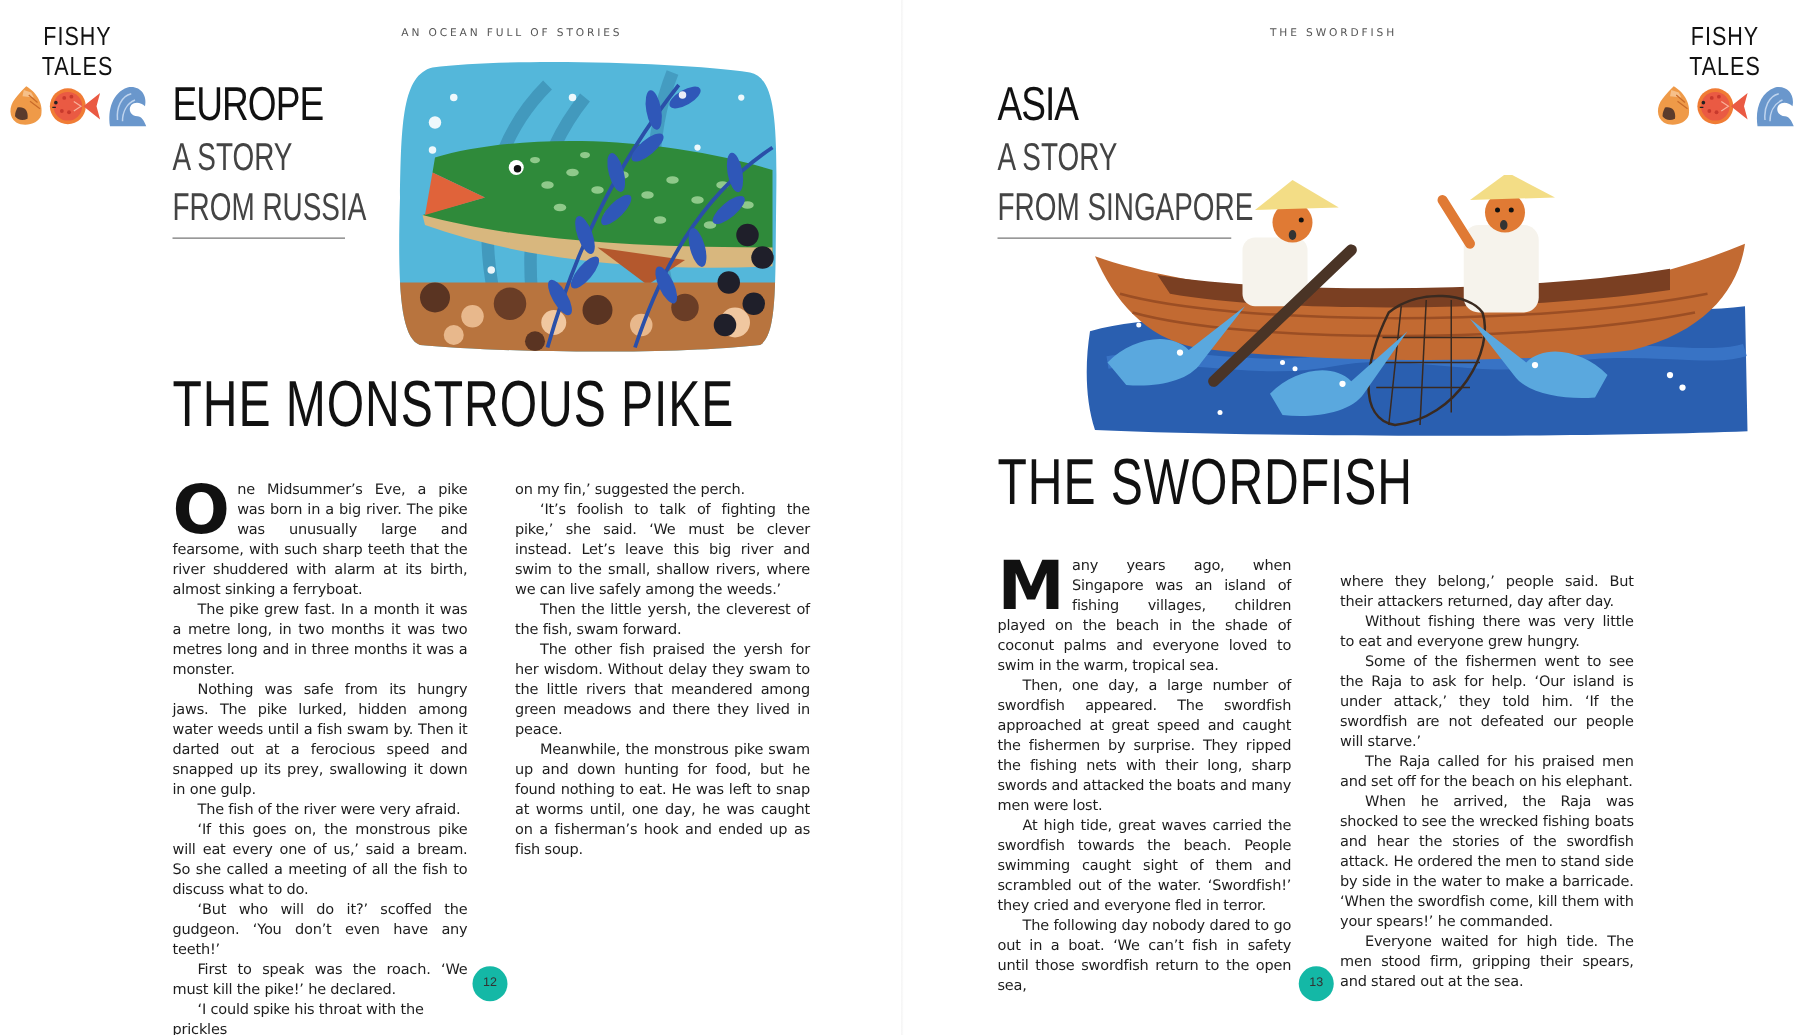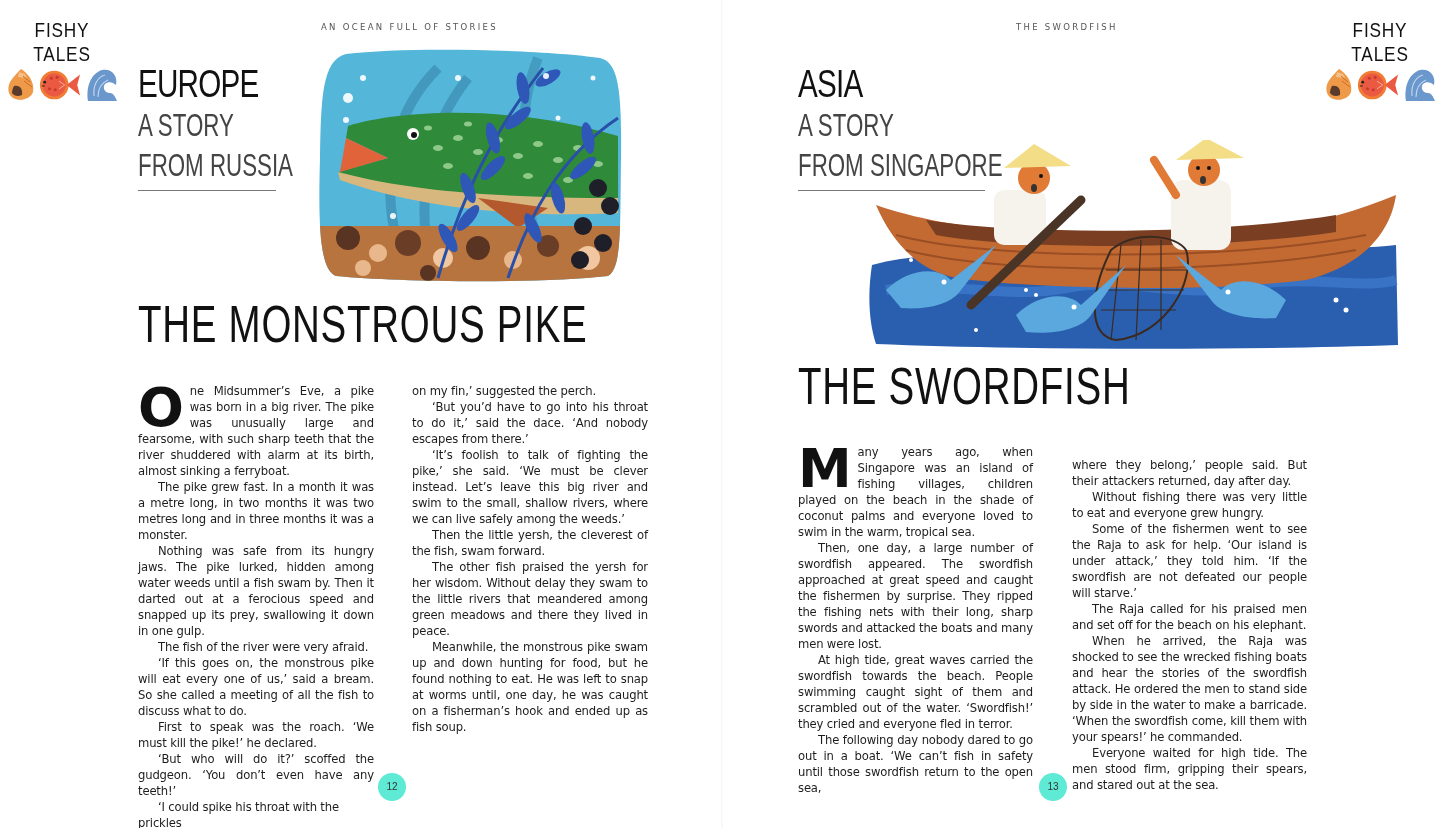--- a/index.html
+++ b/index.html
@@ -21,21 +21,21 @@
   .region .rule { height:1px; background:#777; margin-top:4px; }
 
   .story-title { position:absolute; font-family:"Liberation Sans", sans-serif; font-size:52px; color:#111; transform:scaleX(0.74); transform-origin:left; white-space:nowrap; letter-spacing:1px; line-height:56px; }
 
   .col { position:absolute; font-family:"DejaVu Sans", sans-serif; font-size:11.6px; line-height:16px; text-align:justify; color:#1d1d1d; letter-spacing:-0.15px; }
   .col p { margin:0; text-indent:20px; }
   .col p.first { text-indent:0; }
   .col p.noindent { text-indent:0; }
   .dropcap { float:left; font-family:"DejaVu Sans", sans-serif; font-weight:bold; font-size:54px; line-height:46px; margin:2px 6px 0 0; color:#111; }
 
-  .page-num { position:absolute; width:28px; height:28px; border-radius:50%; background:#5eead4; font-size:10px; text-align:center; line-height:28px; color:#333; font-family:"Liberation Sans", sans-serif; }
+  .page-num { position:absolute; width:28px; height:28px; border-radius:50%; background:#14b8a6; font-size:10px; text-align:center; line-height:28px; color:#333; font-family:"Liberation Sans", sans-serif; }
 
   .illus { position:absolute; }
 </style>
 </head>
 <body>
 
 <svg width="0" height="0" style="position:absolute">
   <defs>
     <symbol id="sym-shell" viewBox="0 0 30 34">
       <path d="M15 1 C22 5 29 14 27 24 C25 31 14 34 7 30 C1 26 1 17 6 11 C9 7 12 4 15 1 Z" fill="#ef9a48"></path>
@@ -173,28 +173,27 @@
   </svg>
 
   <div class="story-title" style="left:138px;top:296px;">THE MONSTROUS PIKE</div>
 
   <div class="col" style="left:138px;top:383px;width:236px;">
     <p class="first"><span class="dropcap">O</span><span>ne Midsummer’s Eve, a pike was born in a big river. The pike was unusually large and fearsome, with such sharp teeth that the river shuddered with alarm at its birth, almost sinking a ferryboat.</span></p>
     <p>The pike grew fast. In a month it was a metre long, in two months it was two metres long and in three months it was a monster.</p>
     <p>Nothing was safe from its hungry jaws. The pike lurked, hidden among water weeds until a fish swam by. Then it darted out at a ferocious speed and snapped up its prey, swallowing it down in one gulp.</p>
     <p>The fish of the river were very afraid.</p>
     <p>‘If this goes on, the monstrous pike will eat every one of us,’ said a bream. So she called a meeting of all the fish to discuss what to do.</p>
+    <p>‘But who will do it?’ scoffed the gudgeon. ‘You don’t even have any teeth!’</p>
     <p>First to speak was the roach. ‘We must kill the pike!’ he declared.</p>
-    <p>‘But who will do it?’ scoffed the gudgeon. ‘You don’t even have any teeth!’</p>
     <p style="text-align:left">‘I could spike his throat with the prickles</p>
   </div>
 
   <div class="col" style="left:412px;top:383px;width:236px;">
     <p class="noindent">on my fin,’ suggested the perch.</p>
-    <p>‘But you’d have to go into his throat to do it,’ said the dace. ‘And nobody escapes from there.’</p>
     <p>‘It’s foolish to talk of fighting the pike,’ she said. ‘We must be clever instead. Let’s leave this big river and swim to the small, shallow rivers, where we can live safely among the weeds.’</p>
     <p>Then the little yersh, the cleverest of the fish, swam forward.</p>
     <p>The other fish praised the yersh for her wisdom. Without delay they swam to the little rivers that meandered among green meadows and there they lived in peace.</p>
     <p>Meanwhile, the monstrous pike swam up and down hunting for food, but he found nothing to eat. He was left to snap at worms until, one day, he was caught on a fisherman’s hook and ended up as fish soup.</p>
   </div>
 
   <div class="page-num" style="left:378px;top:773px;">12</div>
 </div>
 
 <div class="gutter"></div>

